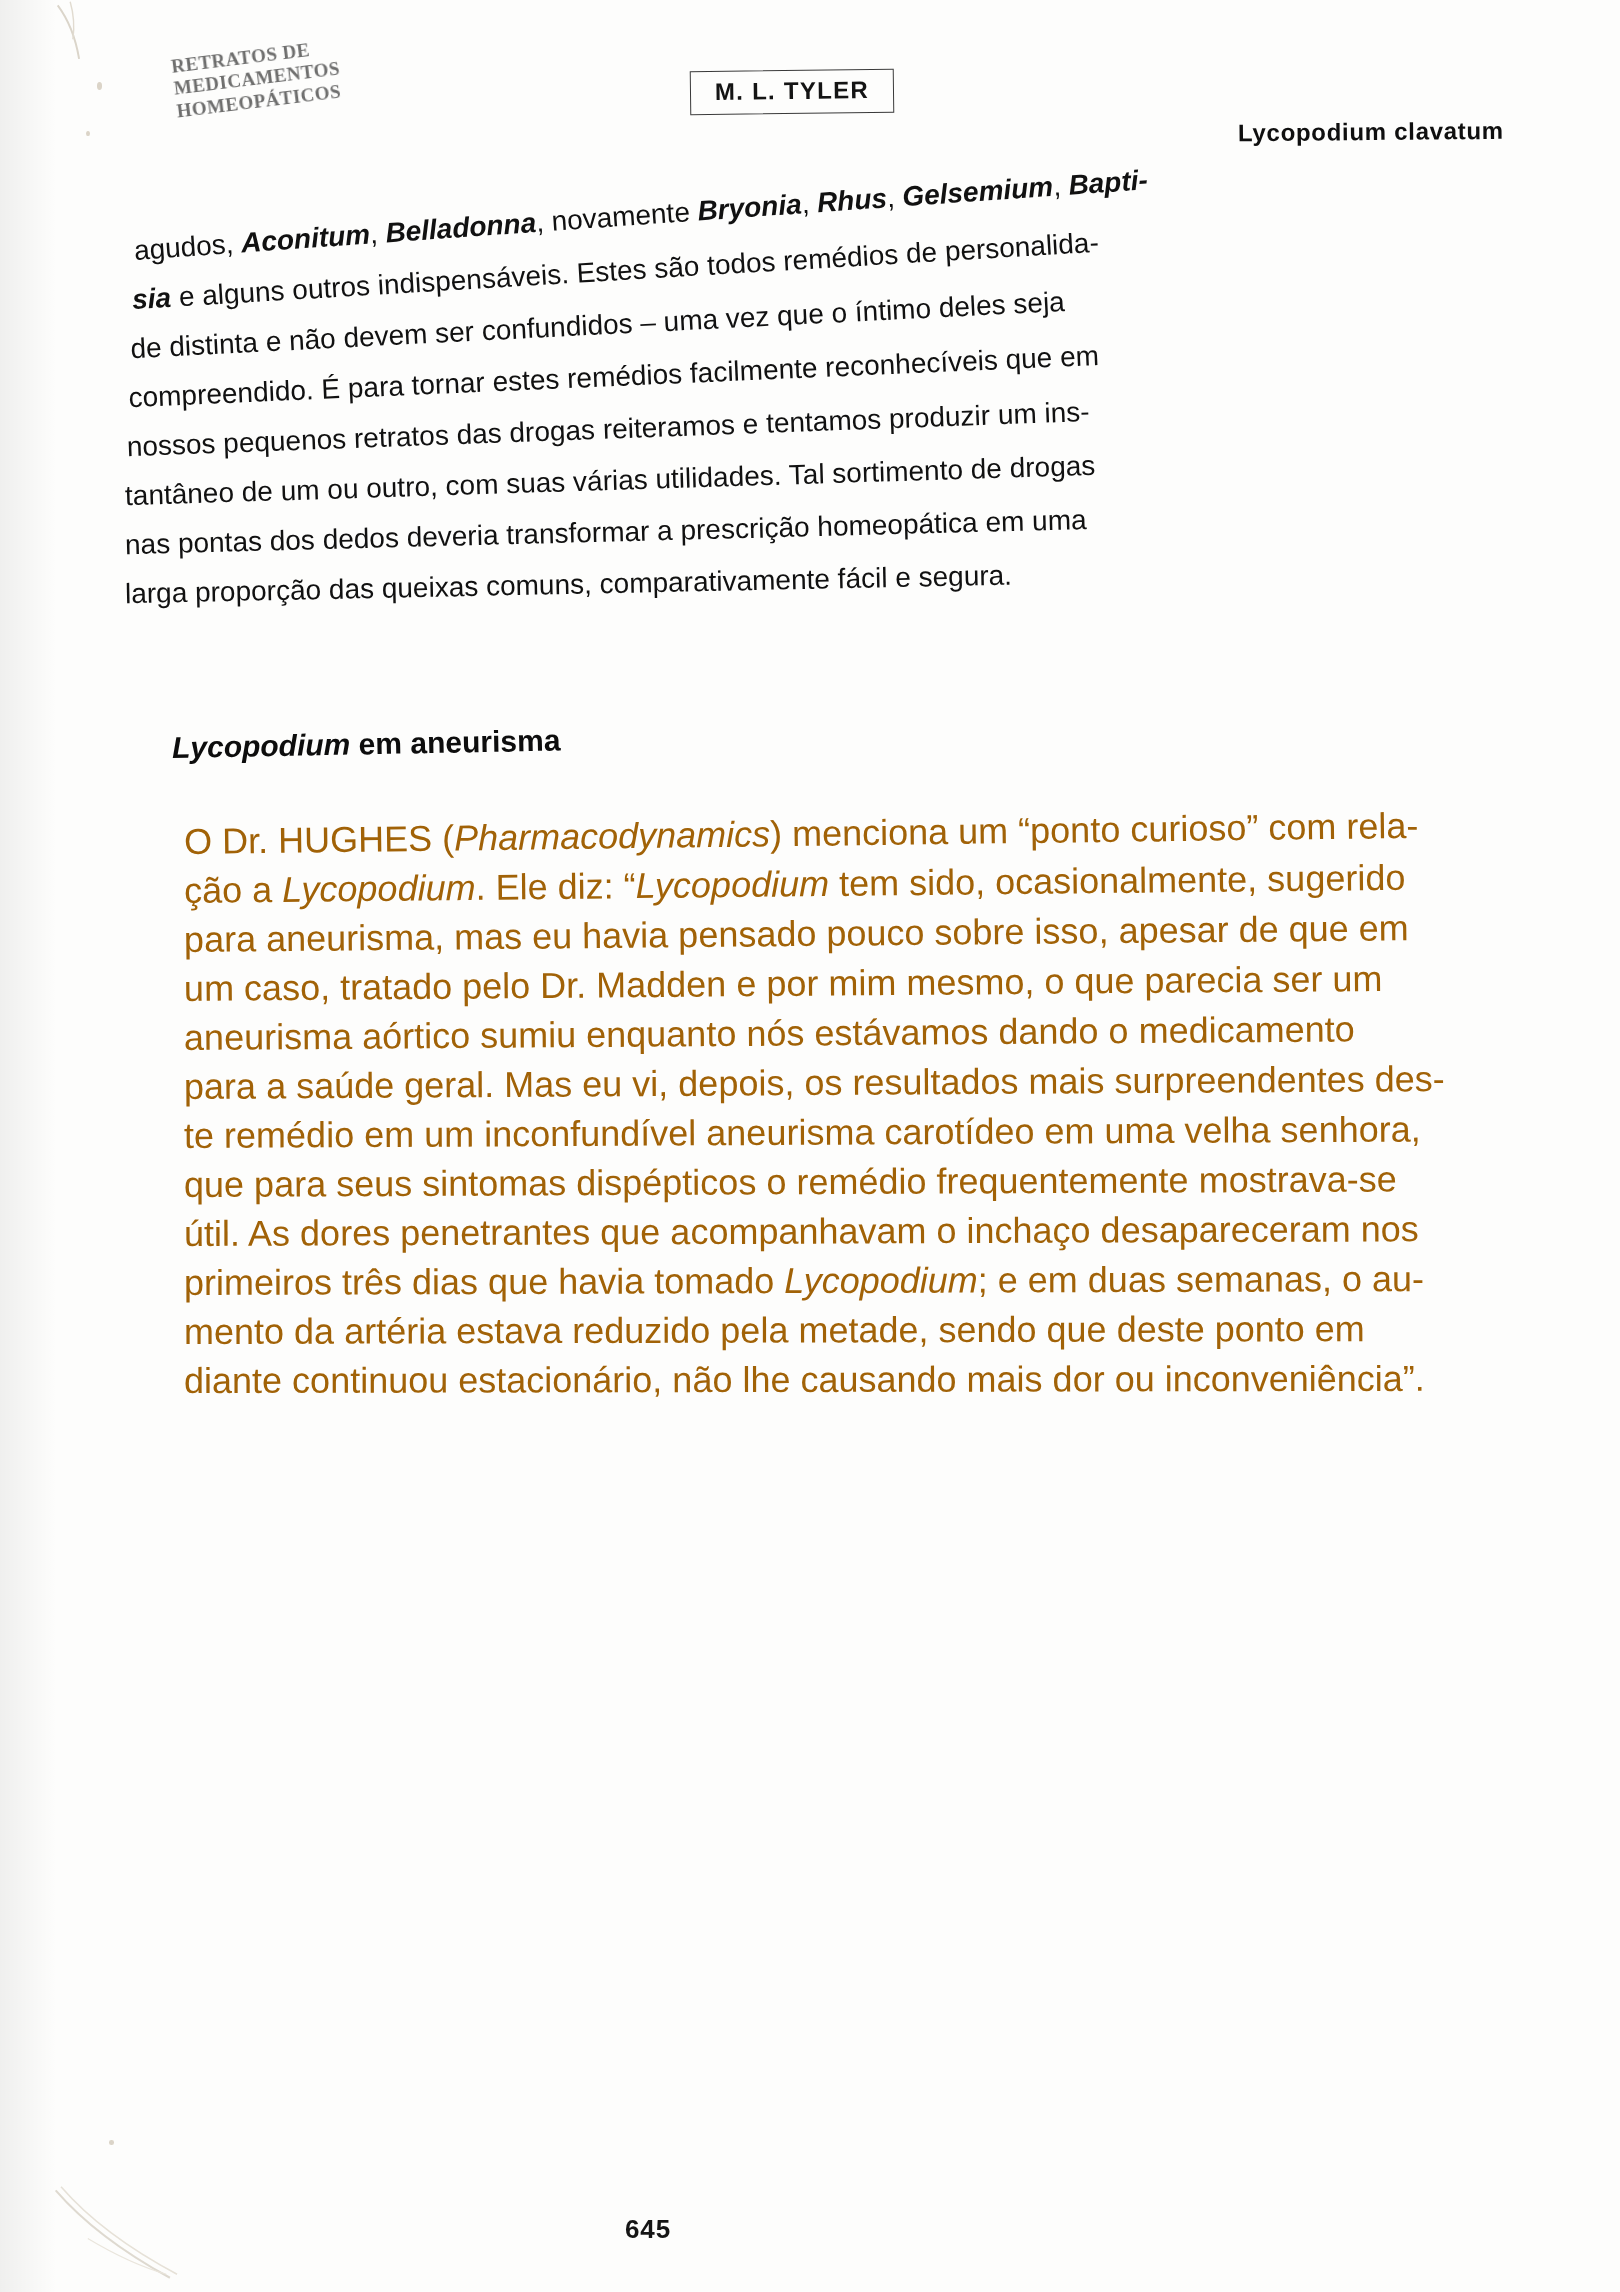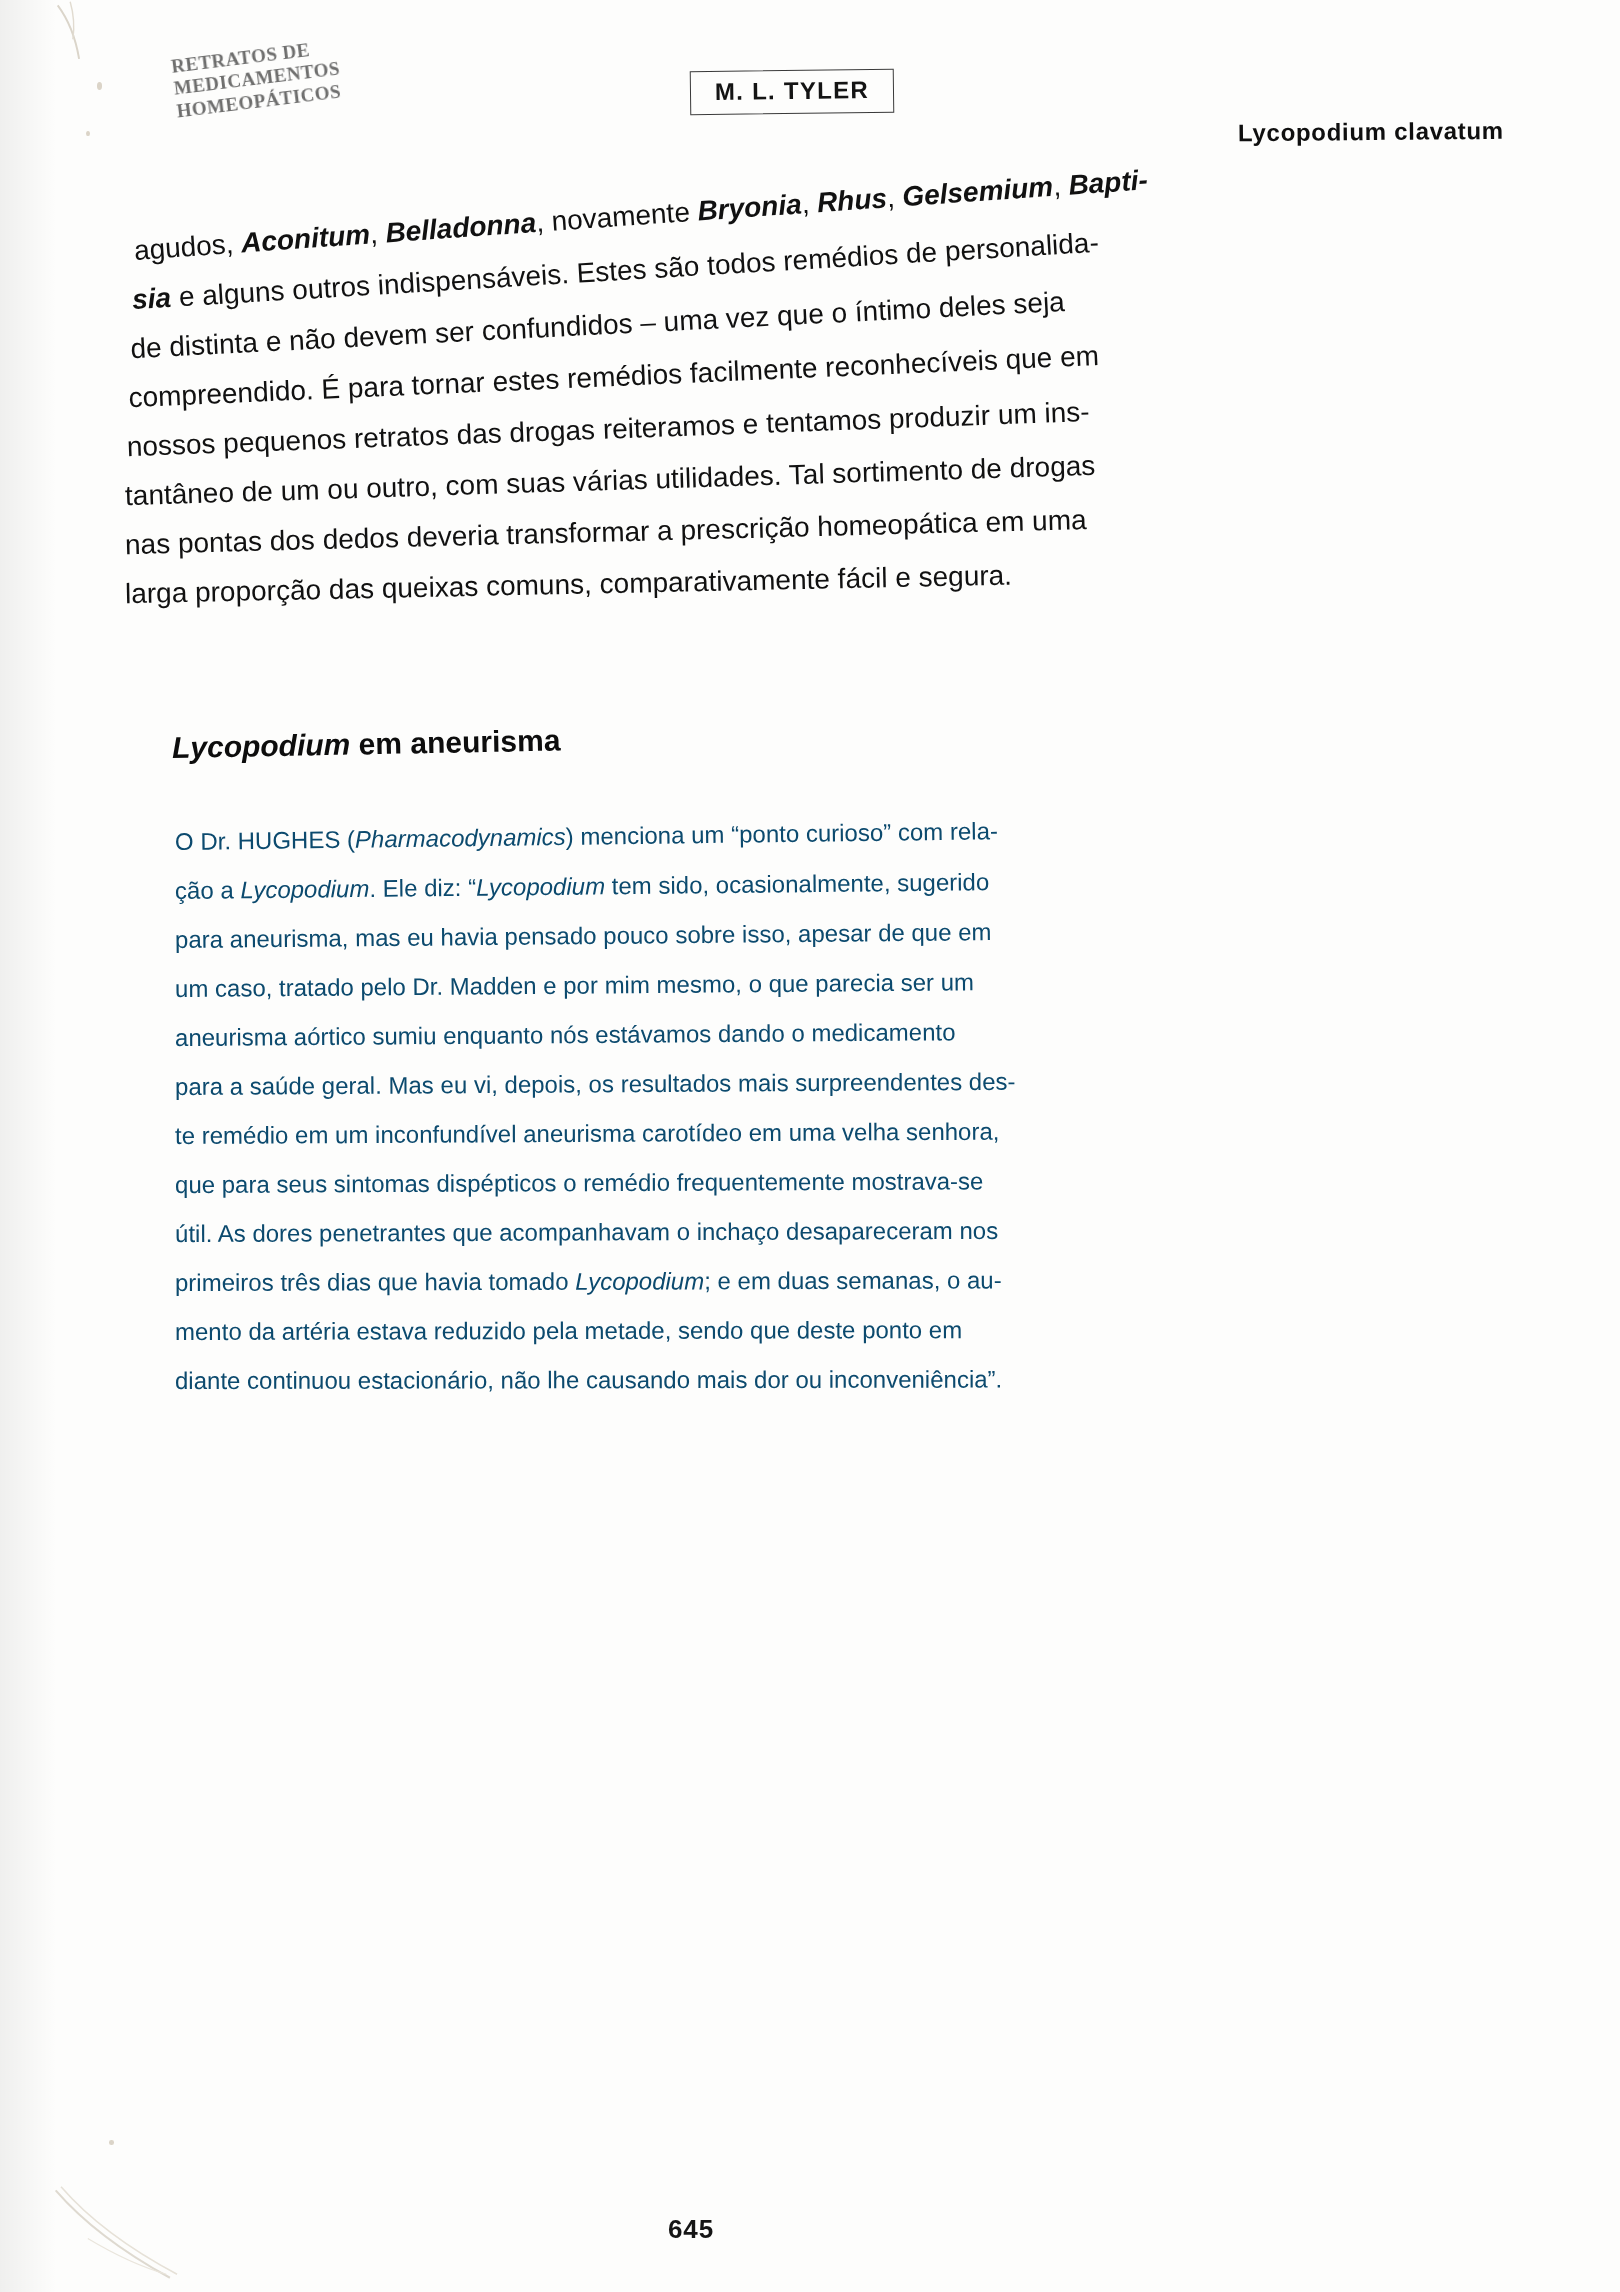--- a/index.html
+++ b/index.html
@@ -157,26 +157,26 @@
     transform-origin: left center;
     white-space: nowrap;
   }
   .section-heading em {
     font-style: italic;
     font-weight: 700;
   }
 
   .para-body {
     position: absolute;
-    left: 175px;
+    left: 184px;
     top: 817px;
     width: 1261px;
-    font-size: 24px;
+    font-size: 36px;
     line-height: 49px;
-    color: #0c4a6e;
+    color: #a16207;
   }
   .para-body .ln {
     display: block;
     white-space: nowrap;
     transform-origin: left center;
   }
   .para-body .ln em { font-style: italic; }
 
   .para-body .ln:nth-child(1)  { transform: rotate(-0.75deg); }
   .para-body .ln:nth-child(2)  { transform: rotate(-0.62deg); }
@@ -196,21 +196,20 @@
   .page-number {
     position: absolute;
     left: 0;
     top: 2214px;
     width: 1296px;
     text-align: center;
     font-size: 26px;
     font-weight: 700;
     color: #151515;
     letter-spacing: 0.9px;
-    padding-left: 43px;
   }
 </style>
 </head>
 <body>
 
 <div class="page">
 
   <div class="scan-edge-left"></div>
 
   <svg class="scan-corner-tl" viewBox="0 0 120 120">

